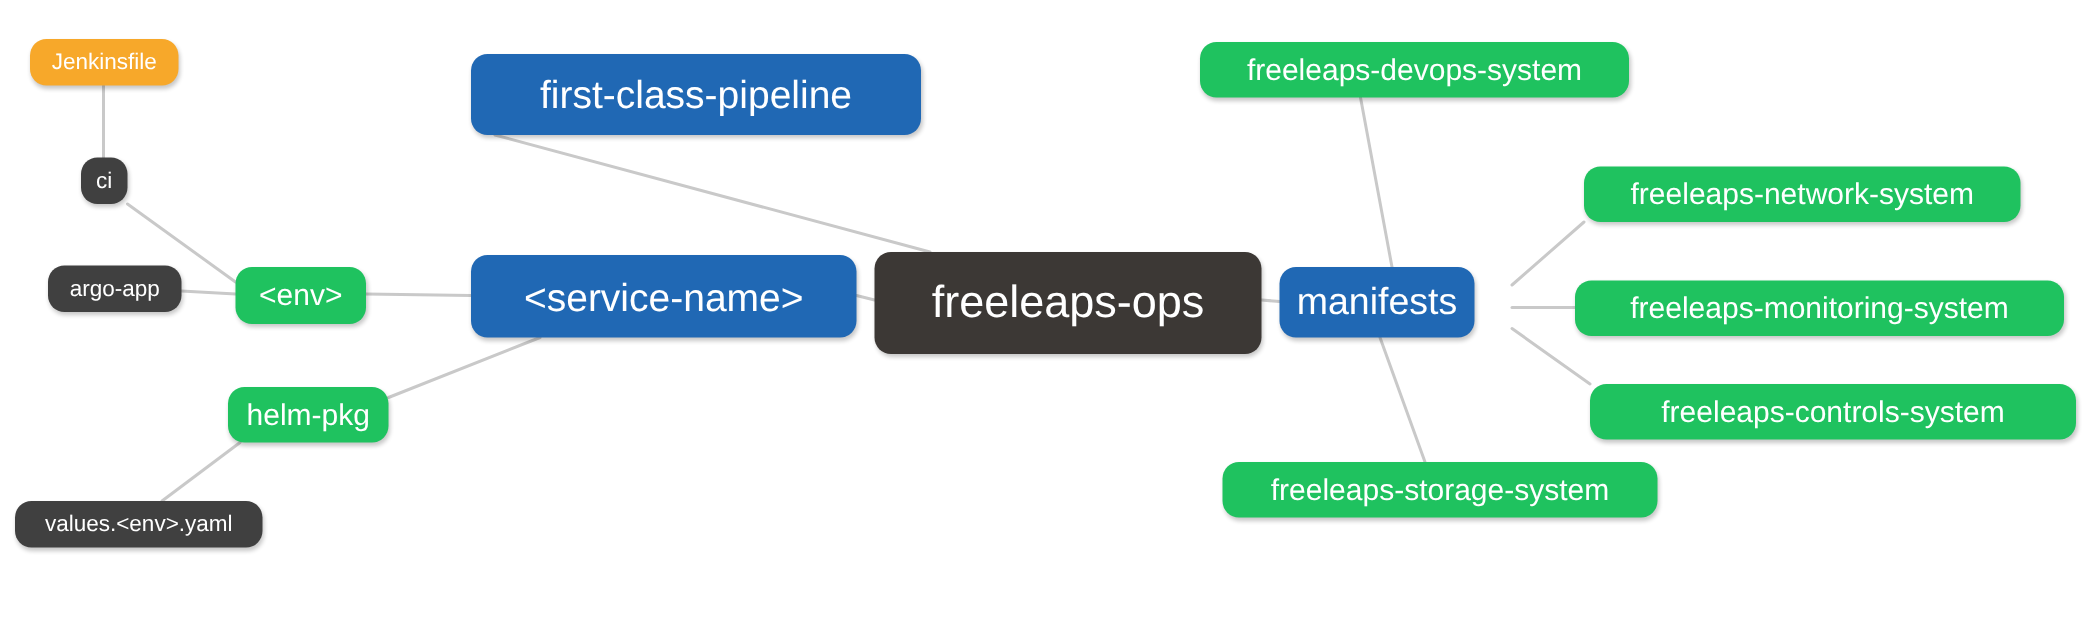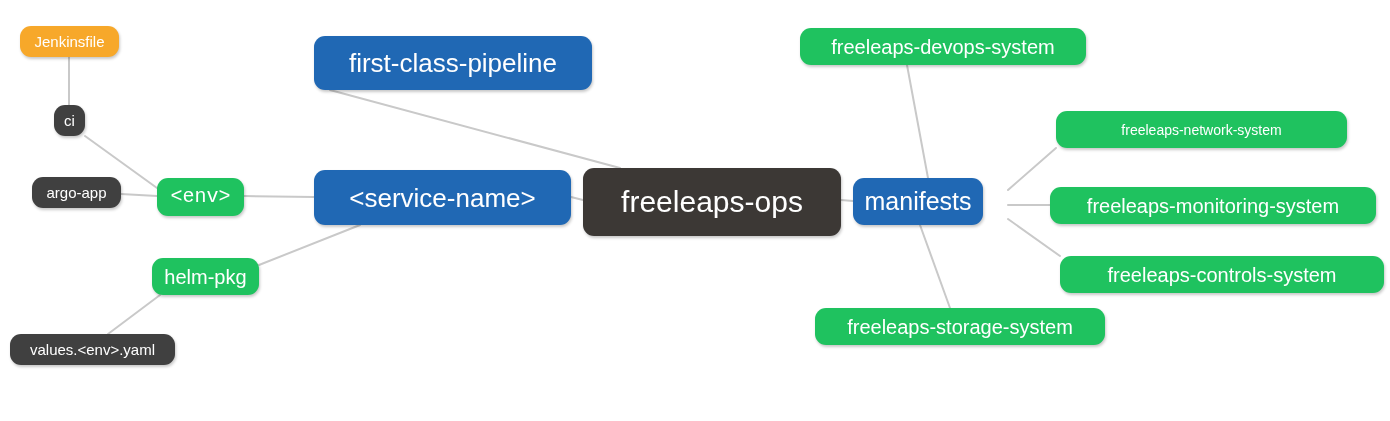--- a/index.html
+++ b/index.html
@@ -65,36 +65,36 @@
       <line x1="1008" y1="219" x2="1060" y2="256" stroke="#c9c9c9" stroke-width="2" stroke-linecap="round"></line>
       <line x1="920" y1="225" x2="950" y2="308" stroke="#c9c9c9" stroke-width="2" stroke-linecap="round"></line>
     </svg>
   <div id="nodes">
       <div class="node n-root" style="left: 583px; top: 168px; width: 258px; height: 68px; font-size: 30px;">
         <span>freeleaps-ops</span>
       </div>
       <div class="node n-blue" style="left: 314px; top: 170px; width: 257px; height: 55px; font-size: 26px;">
         <span>&lt;service-name&gt;</span>
       </div>
-      <div class="node n-blue" style="left: 314px; top: 36px; width: 278px; height: 54px; font-size: 26px;">
+      <div class="node n-blue" style="left: 314px; top: 36px; width: 300px; height: 54px; font-size: 26px;">
         <span>first-class-pipeline</span>
       </div>
       <div class="node n-blue" style="left: 853px; top: 178px; width: 130px; height: 47px; font-size: 25px;">
         <span>manifests</span>
       </div>
-      <div class="node n-green" style="left: 157px; top: 178px; width: 87px; height: 38px; font-size: 20px; font-family: Liberation Mono, monospace;">
+      <div class="node n-green" style="left: 157px; top: 178px; width: 87px; height: 38px; font-size: 20px;">
         <span>&lt;env&gt;</span>
       </div>
       <div class="node n-green" style="left: 152px; top: 258px; width: 107px; height: 37px; font-size: 20px;">
         <span>helm-pkg</span>
       </div>
       <div class="node n-green" style="left: 800px; top: 28px; width: 286px; height: 37px; font-size: 20px;">
         <span>freeleaps-devops-system</span>
       </div>
-      <div class="node n-green" style="left: 1056px; top: 111px; width: 291px; height: 37px; font-size: 14px;">
+      <div class="node n-green" style="left: 1056px; top: 111px; width: 291px; height: 37px; font-size: 20px;">
         <span>freeleaps-network-system</span>
       </div>
       <div class="node n-green" style="left: 1050px; top: 187px; width: 326px; height: 37px; font-size: 20px;">
         <span>freeleaps-monitoring-system</span>
       </div>
       <div class="node n-green" style="left: 1060px; top: 256px; width: 324px; height: 37px; font-size: 20px;">
         <span>freeleaps-controls-system</span>
       </div>
       <div class="node n-green" style="left: 815px; top: 308px; width: 290px; height: 37px; font-size: 20px;">
         <span>freeleaps-storage-system</span>

